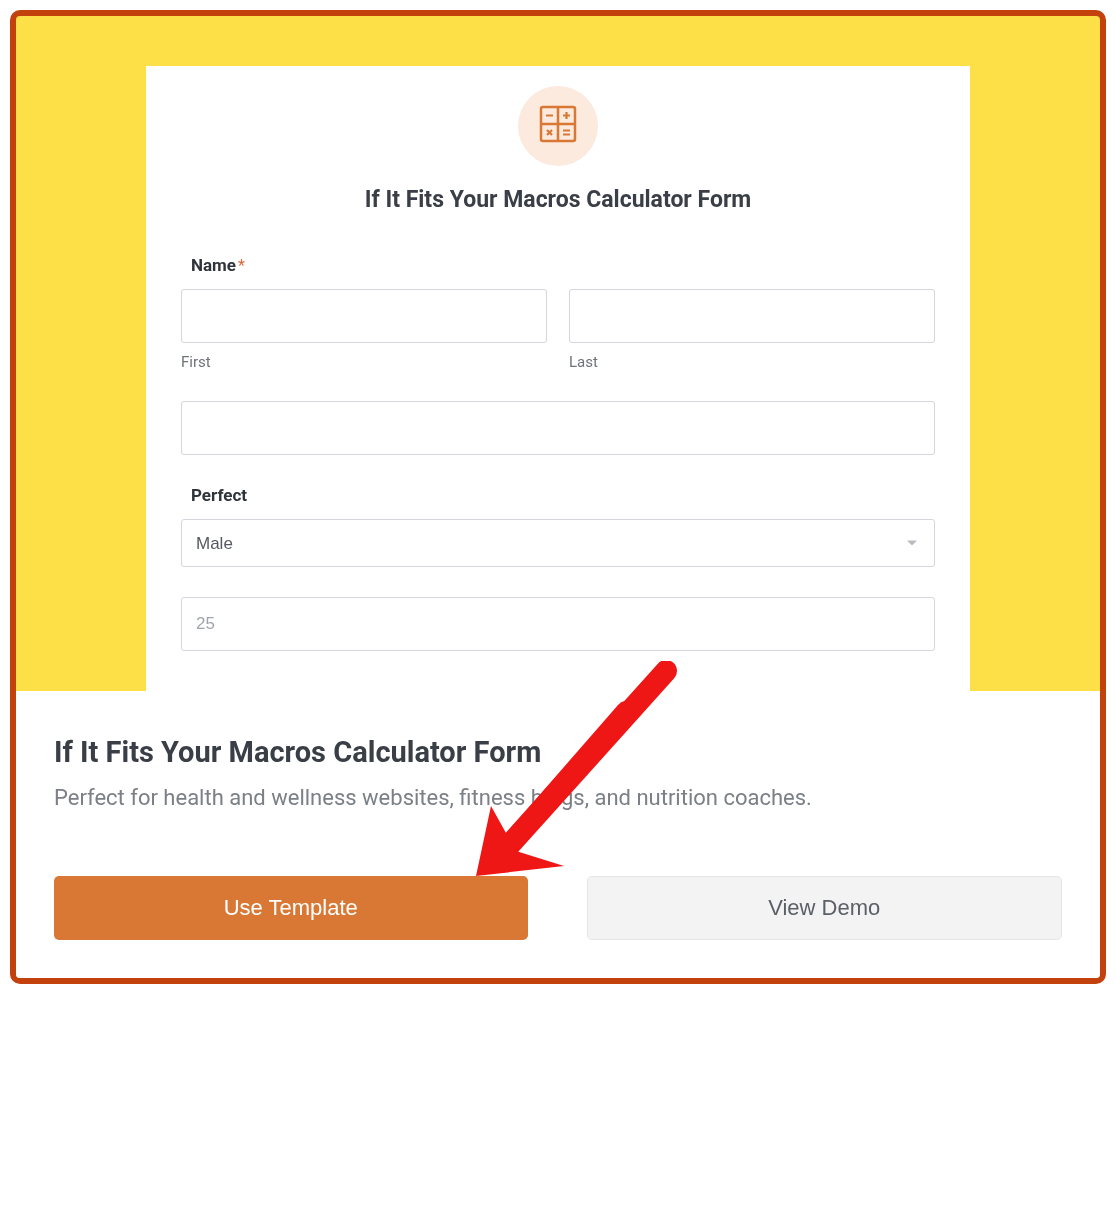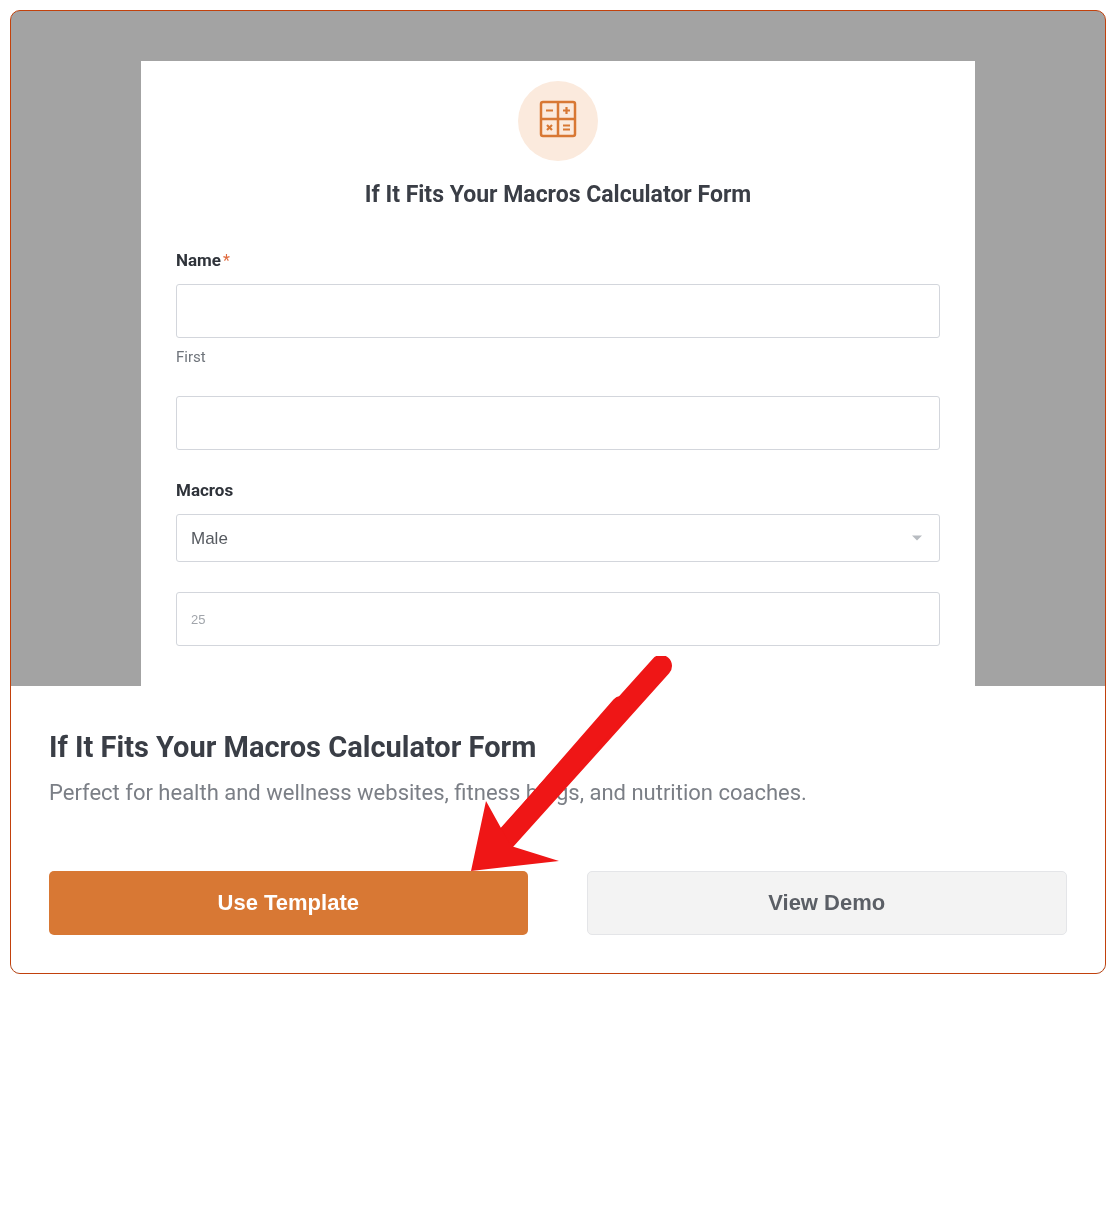--- a/index.html
+++ b/index.html
@@ -7,22 +7,22 @@
       padding: 0;
       box-sizing: border-box;
     }
     body {
       font-family: -apple-system, BlinkMacSystemFont, "Segoe UI", Roboto, Helvetica, Arial, sans-serif;
       background: #ffffff;
       width: 1116px;
       padding: 10px;
     }
     .card-container {
-      background: #a3a3a3;
-      border: 1px solid #c2410c;
+      background: #fde047;
+      border: 6px solid #c2410c;
       border-radius: 10px;
       overflow: hidden;
     }
     .preview-area {
       padding: 50px 130px 0 130px;
       display: flex;
       justify-content: center;
     }
     .form-panel {
       background: #ffffff;
@@ -48,20 +48,21 @@
     }
     .field-group {
       margin-bottom: 30px;
     }
     .field-label {
       font-size: 17px;
       font-weight: 700;
       color: #2f333a;
       display: inline-block;
       margin-bottom: 14px;
+      margin-left: 10px;
     }
     .required-mark {
       color: #e06a3d;
       margin-left: 2px;
       font-weight: 400;
     }
     .name-row {
       display: flex;
       gap: 22px;
     }
@@ -69,21 +70,21 @@
       flex: 1;
       display: flex;
       flex-direction: column;
     }
     .text-input {
       width: 100%;
       height: 54px;
       border: 1px solid #d3d6dc;
       border-radius: 3px;
       padding: 0 14px;
-      font-size: 13px;
+      font-size: 17px;
       background: #ffffff;
     }
     .text-input::placeholder {
       color: #a1a5ab;
     }
     .sub-label {
       font-size: 15px;
       color: #6f747b;
       margin-top: 10px;
       font-weight: 400;
@@ -136,21 +137,21 @@
     }
     .button-row {
       display: flex;
       gap: 24px;
     }
     .btn {
       flex: 1;
       height: 64px;
       border-radius: 5px;
       font-size: 22px;
-      font-weight: 700;
+      font-weight: 400;
       border: none;
       cursor: pointer;
       display: flex;
       align-items: center;
       justify-content: center;
     }
     .btn-primary {
       background: #d87834;
       color: #ffffff;
     }
@@ -199,30 +200,34 @@
 
       <div class="field-group">
         <div>
           <span class="field-label">Name</span><span class="required-mark">*</span>
         </div>
         <div class="name-row">
           <div class="name-col">
             <input type="text" class="text-input" style="">
             <span class="sub-label">First</span>
           </div>
+          <div class="name-col">
+            <input type="text" class="text-input" style="">
+            <span class="sub-label">Last</span>
+          </div>
         </div>
       </div>
 
       <div class="field-group">
         <input type="text" class="text-input" style="">
       </div>
 
       <div class="field-group">
         <div>
-          <span class="field-label">Macros</span>
+          <span class="field-label">Perfect</span>
         </div>
         <div class="select-wrapper">
           <select class="select-input">
             <option>Male</option>
           </select>
           <span class="select-caret"></span>
         </div>
       </div>
 
       <div class="field-group" style="margin-bottom:0;">

